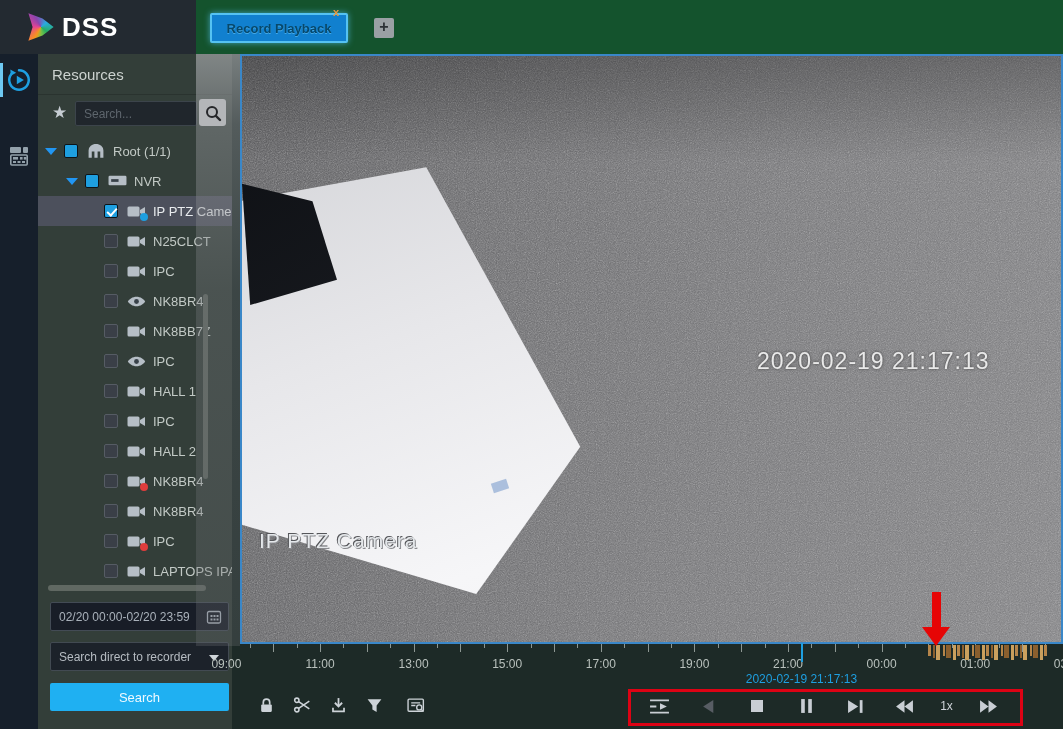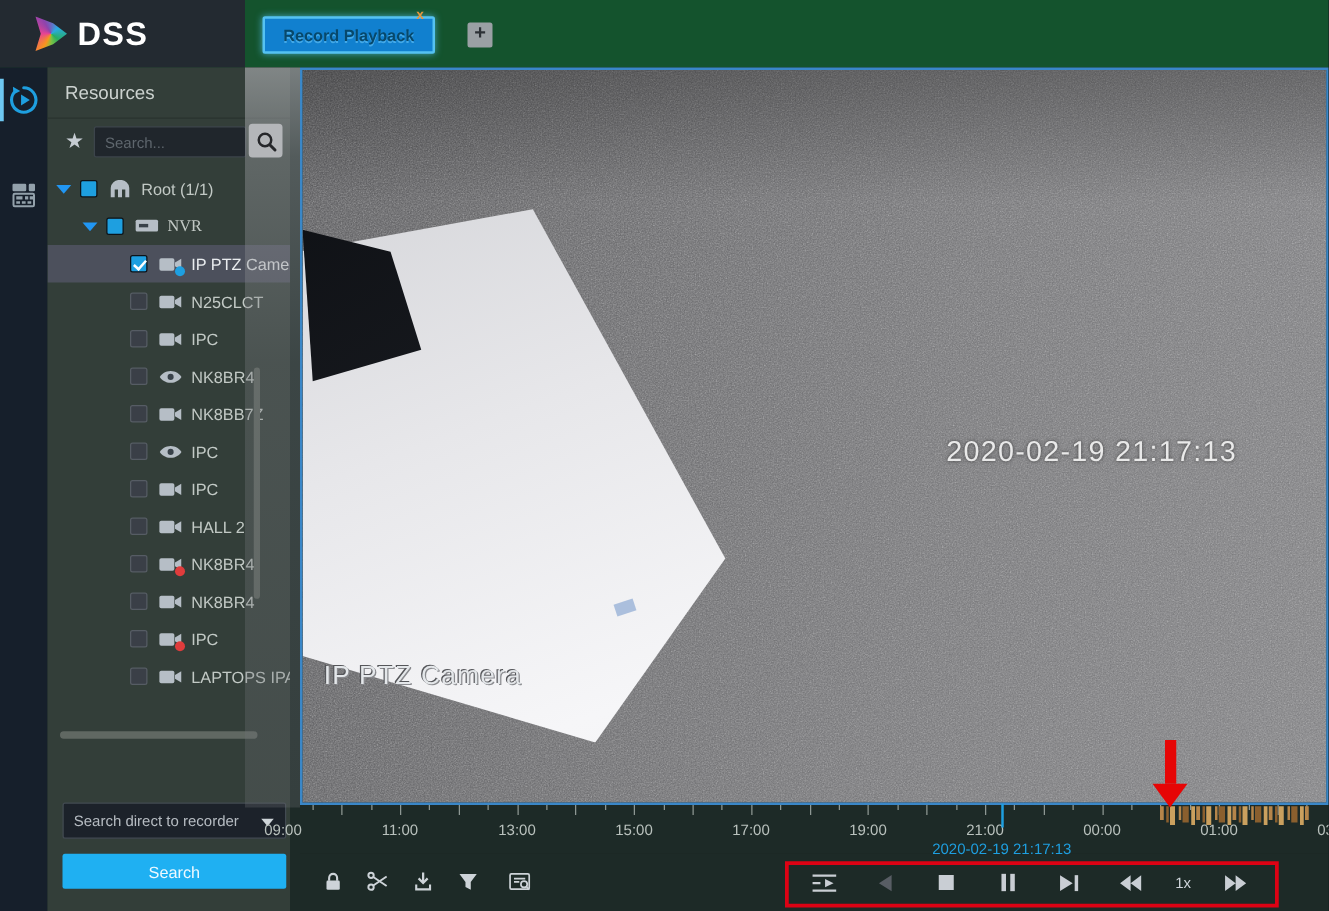--- a/index.html
+++ b/index.html
@@ -145,21 +145,21 @@
         <div class="tree-row" style="padding-left: 7px;">
           <span class="caret"></span>
           <span class="cb filled"></span>
           <span class="ticon">
             <svg width="18" height="15" viewBox="0 0 17 14">
               <path d="M1.5 13V6A7 6.2 0 0 1 15.5 6v7h-3V7H10v6H7V7H4.5v6z" fill="#b6bec6"></path>
             </svg>
           </span>
           <span>Root (1/1)</span>
         </div>
-        <div class="tree-row" style="padding-left: 28px; font-family: Liberation Serif, serif;">
+        <div class="tree-row" style="padding-left: 28px;">
           <span class="caret"></span>
           <span class="cb filled"></span>
           <span class="ticon">
             <svg width="19" height="13" viewBox="0 0 18 11">
               <rect x="0.5" y="1" width="17" height="9" rx="1.2" fill="#b6bec6"></rect>
               <rect x="3" y="4.2" width="7" height="2.6" fill="#39424a"></rect>
             </svg>
           </span>
           <span>NVR</span>
         </div>
@@ -225,20 +225,30 @@
           <span>IPC</span>
         </div>
         <div class="tree-row" style="padding-left: 66px;">
           <span class="cb unchecked"></span>
           <span class="ticon">
             <svg width="19" height="15" viewBox="0 0 19 14">
               <rect x="0.5" y="2" width="12" height="10" rx="1.5" fill="#b6bec6"></rect>
               <path d="M13 5.5 18 2.5v9l-5-3z" fill="#b6bec6"></path>
             </svg>
           </span>
+          <span>HALL 1</span>
+        </div>
+        <div class="tree-row" style="padding-left: 66px;">
+          <span class="cb unchecked"></span>
+          <span class="ticon">
+            <svg width="19" height="15" viewBox="0 0 19 14">
+              <rect x="0.5" y="2" width="12" height="10" rx="1.5" fill="#b6bec6"></rect>
+              <path d="M13 5.5 18 2.5v9l-5-3z" fill="#b6bec6"></path>
+            </svg>
+          </span>
           <span>IPC</span>
         </div>
         <div class="tree-row" style="padding-left: 66px;">
           <span class="cb unchecked"></span>
           <span class="ticon">
             <svg width="19" height="15" viewBox="0 0 19 14">
               <rect x="0.5" y="2" width="12" height="10" rx="1.5" fill="#b6bec6"></rect>
               <path d="M13 5.5 18 2.5v9l-5-3z" fill="#b6bec6"></path>
             </svg>
           </span>
@@ -283,20 +293,34 @@
               <rect x="0.5" y="2" width="12" height="10" rx="1.5" fill="#b6bec6"></rect>
               <path d="M13 5.5 18 2.5v9l-5-3z" fill="#b6bec6"></path>
             </svg>
           </span>
           <span>LAPTOPS IPA</span>
         </div>
       </div>
     <div class="vscroll"></div>
     <div class="hscroll"></div>
 
+    <div class="date-field">
+      <span>02/20 00:00-02/20 23:59</span>
+      <span class="date-cal">
+        <svg width="16" height="16" viewBox="0 0 16 16">
+            <rect x="1.5" y="2.5" width="13" height="11.5" rx="1.5" fill="none" stroke="#aab2bc" stroke-width="1.3"></rect>
+            <rect x="4.5" y="6" width="2" height="2" fill="#aab2bc"></rect>
+            <rect x="7.5" y="6" width="2" height="2" fill="#aab2bc"></rect>
+            <rect x="10.5" y="6" width="2" height="2" fill="#aab2bc"></rect>
+            <rect x="4.5" y="9.5" width="2" height="2" fill="#aab2bc"></rect>
+            <rect x="7.5" y="9.5" width="2" height="2" fill="#aab2bc"></rect>
+            <rect x="10.5" y="9.5" width="2" height="2" fill="#aab2bc"></rect>
+          </svg>
+      </span>
+    </div>
 
     <div class="stream-select">
       <span>Search direct to recorder</span>
       <span class="select-caret"></span>
     </div>
 
     <button class="search-btn">Search</button>
   </div>
 
   <div class="gray-band">

